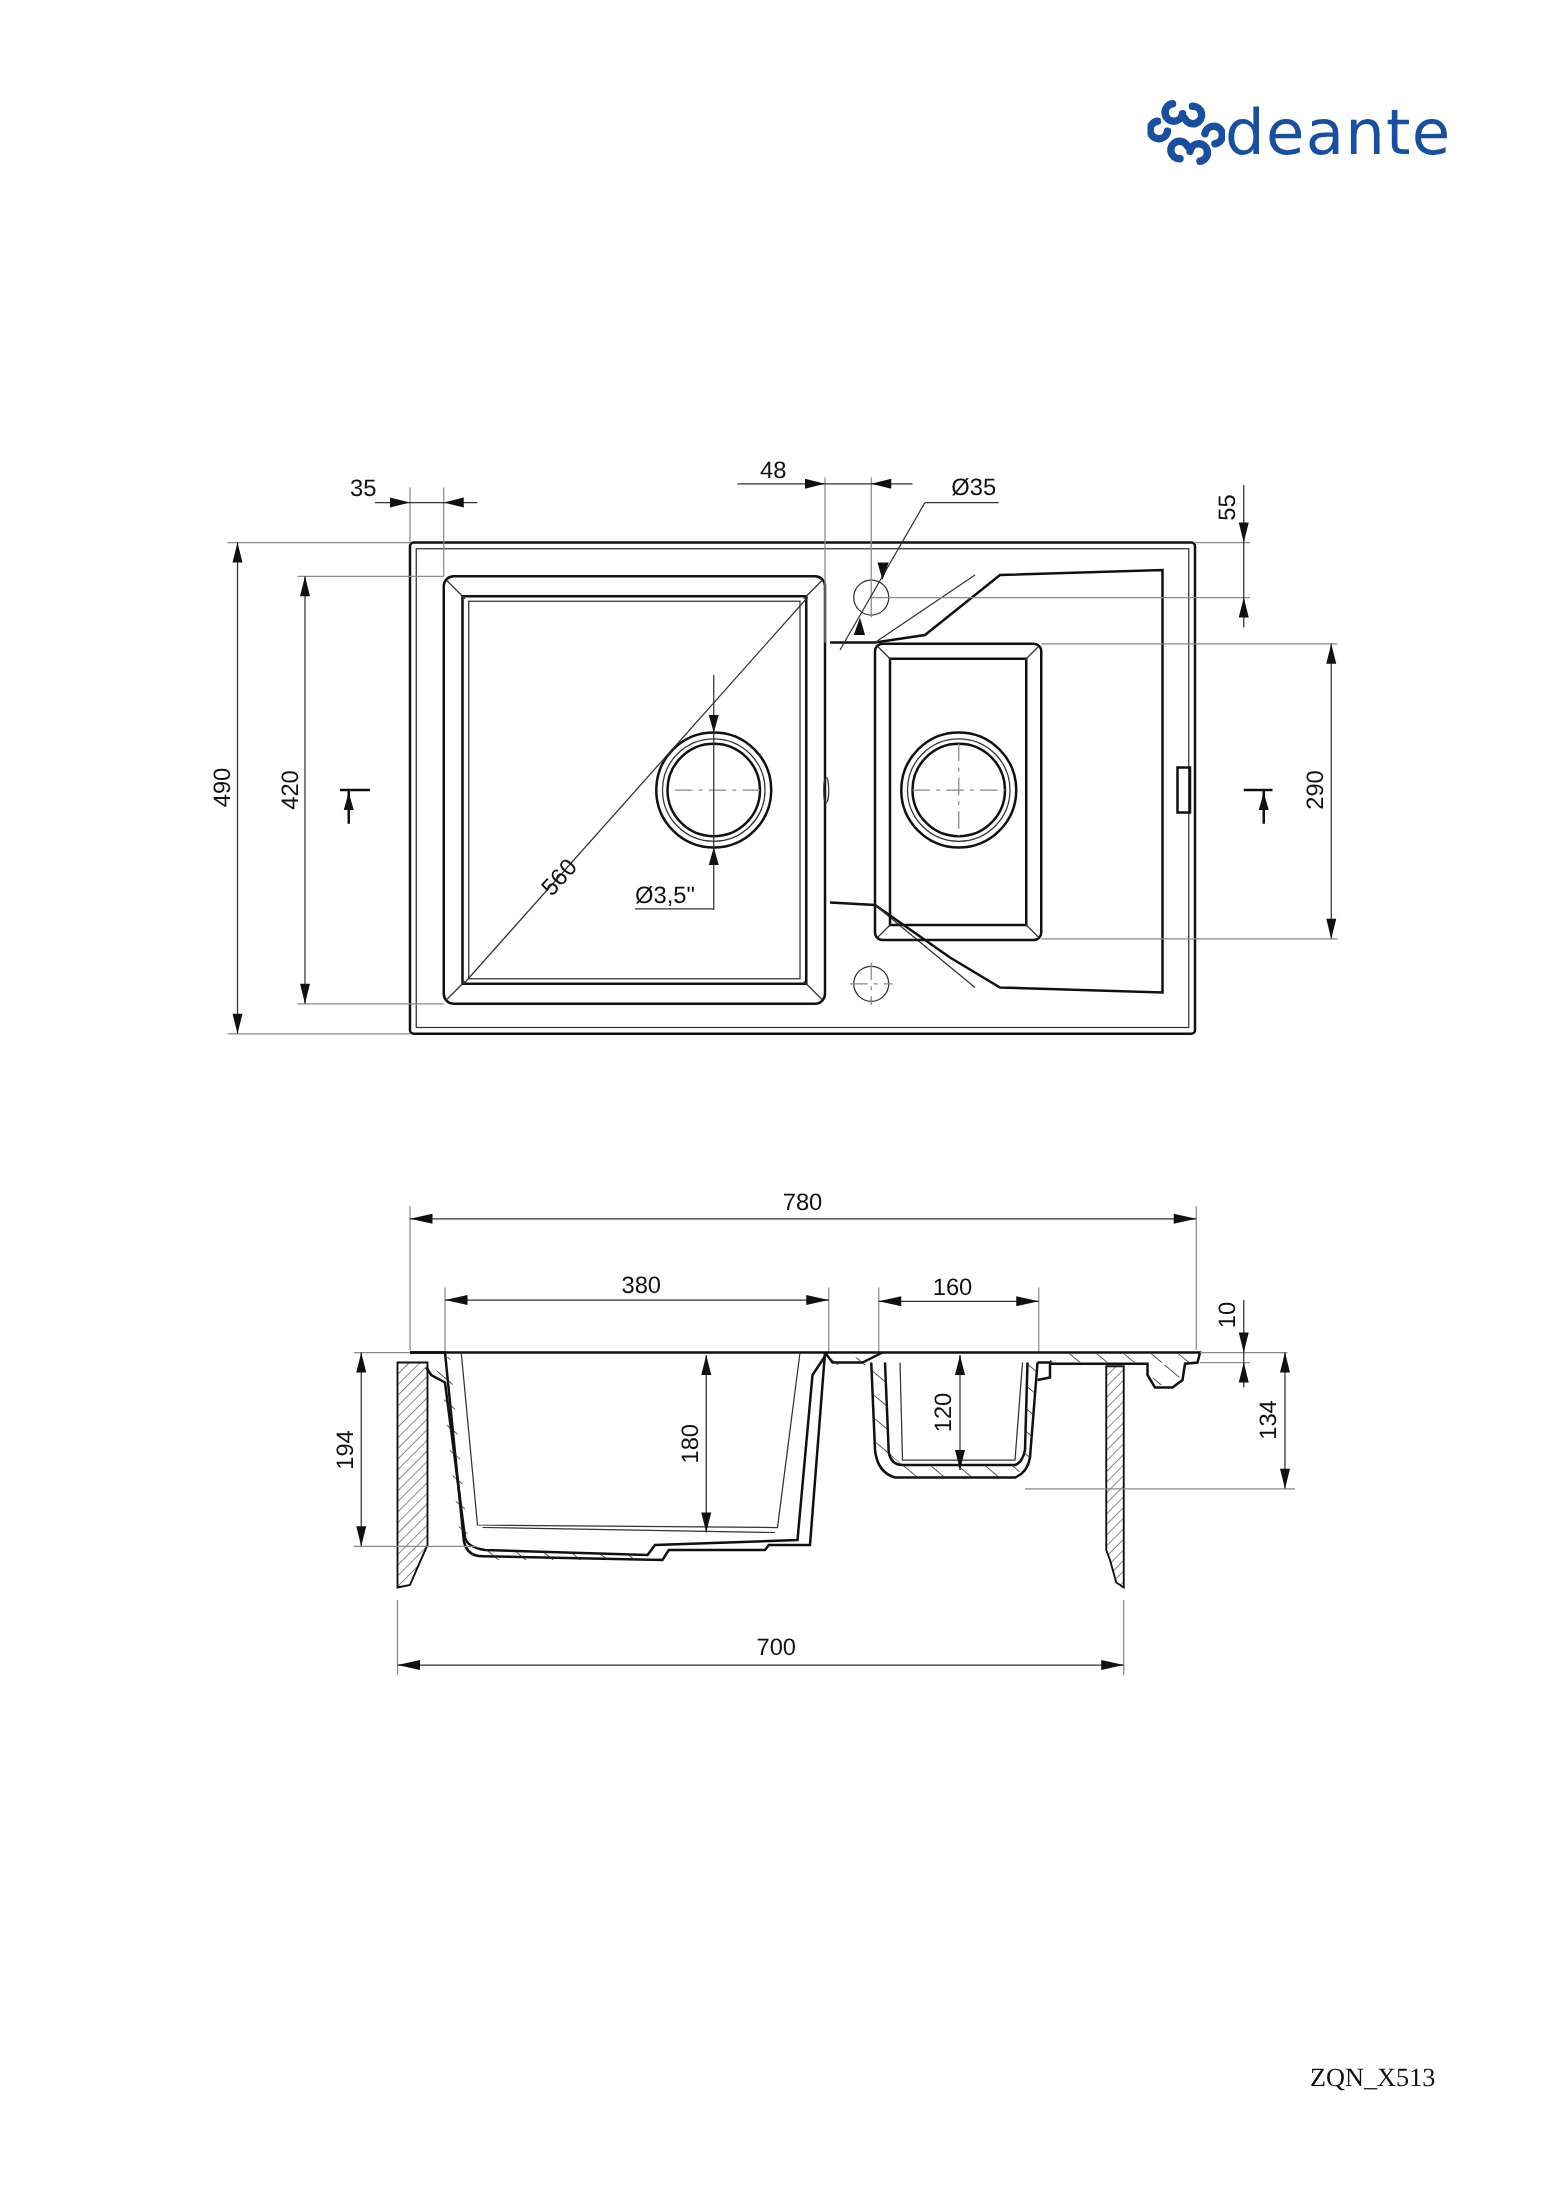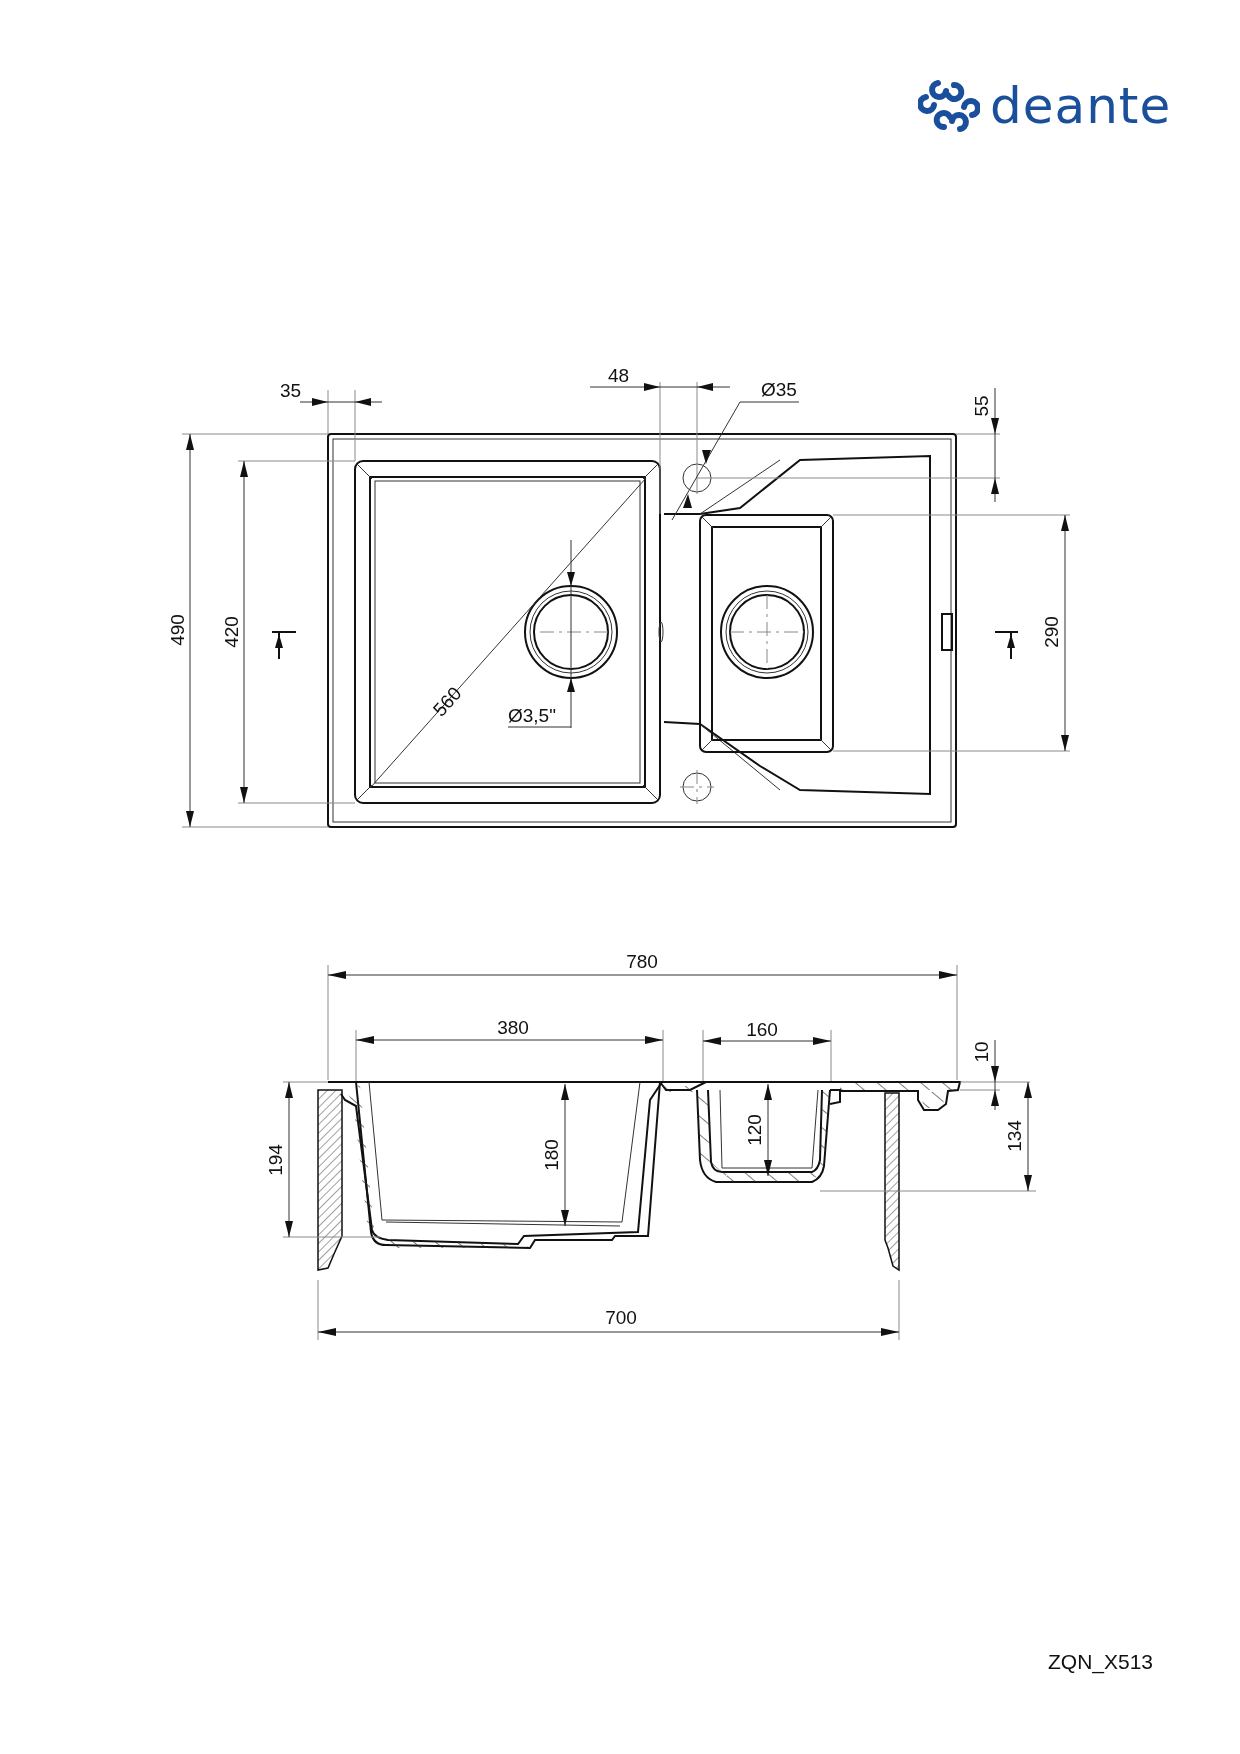--- a/index.html
+++ b/index.html
@@ -1,20 +1,20 @@
 <!DOCTYPE html>
 <html><head>
 <meta charset="utf-8">
 <style>
   html, body { margin: 0; padding: 0; background: #ffffff; }
   body { width: 1240px; height: 1754px; position: relative; overflow: hidden; font-family: "Liberation Sans", sans-serif; }
   .logo { position: absolute; left: 918px; top: 72px; width: 260px; height: 68px; display: flex; align-items: center; }
   .logo-mark { width: 62px; height: 62px; }
-  .logo-text { font-family: "DejaVu Sans", sans-serif; font-size: 50px; color: #1a4f9c; letter-spacing: 1px; margin-left: 10px; line-height: 1; font-weight: normal; }
-  .code { position: absolute; left: 1048px; top: 1650px; font-size: 21px; color: #111; font-family: Liberation Sans, sans-serif; }
+  .logo-text { font-family: "DejaVu Sans", sans-serif; font-size: 50px; color: #1a4f9c; letter-spacing: 1px; margin-left: 0; line-height: 1; font-weight: normal; }
+  .code { position: absolute; left: 1048px; top: 1650px; font-size: 21px; color: #111; font-family: Liberation Serif, serif; }
   svg.drawing { position: absolute; left: 0; top: 0; }
   .dim-text { font-family: "Liberation Sans", sans-serif; font-size: 19px; fill: #111; }
   .ln { stroke: #111; fill: none; stroke-width: 2; }
   .thin { stroke: #333; fill: none; stroke-width: 1; }
   .ext { stroke: #8a8a8a; fill: none; stroke-width: 1; }
   .center { stroke: #888; fill: none; stroke-width: 1; stroke-dasharray: 14 5 3 5; }
   .arrow { fill: #111; }
 </style>
 </head>
 <body>

